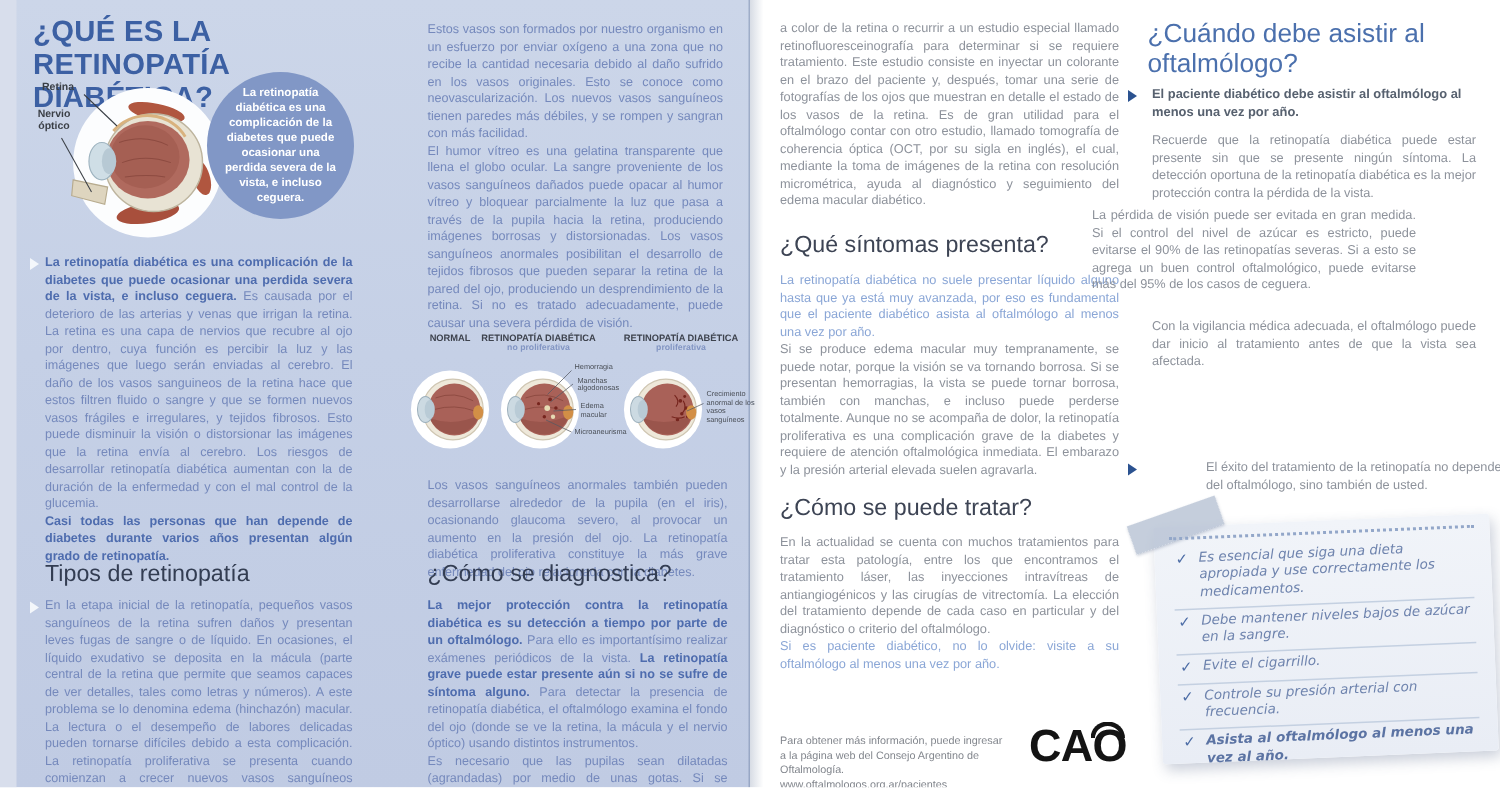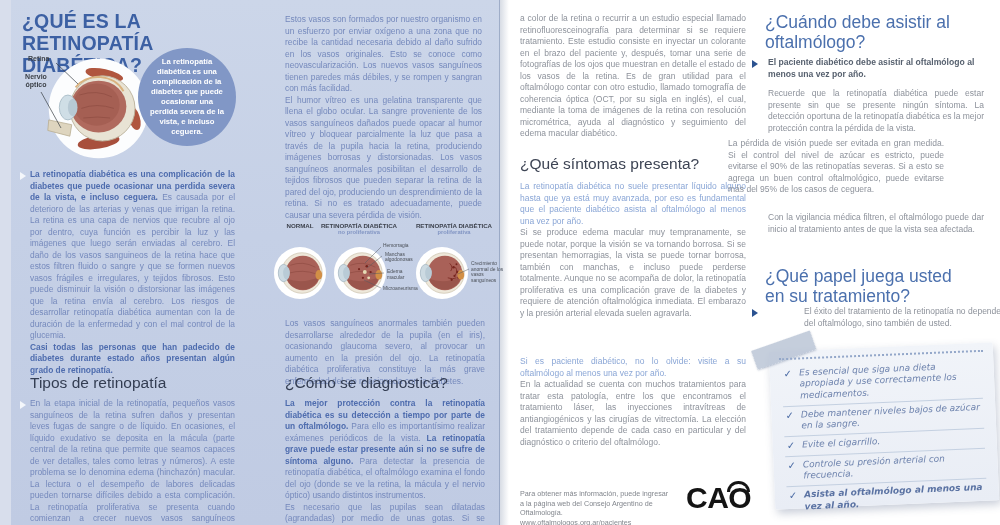--- a/index.html
+++ b/index.html
@@ -97,21 +97,21 @@
         <line x1="27" y1="38" x2="47" y2="74" stroke="#3a3f45" stroke-width="0.7"></line>
       </svg>
       <div class="abs diag-label" style="left:14px;top:1px;width:34px;">Retina</div>
       <div class="abs diag-label" style="left:0px;top:19px;width:44px;text-align:center;">Nervio óptico</div>
       <div class="abs callout-circle" style="left:124px;top:-6px;">La retinopatía diabética es una complicación de la diabetes que puede ocasionar una perdida severa de la vista, e incluso ceguera.</div>
     </div>
 
     <div class="abs marker marker-white" style="left:20px;top:172px;"></div>
     <div class="abs body-blue" style="left:30px;top:169px;width:205px;">
       <b>La retinopatía diabética es una complicación de la diabetes que puede ocasionar una perdida severa de la vista, e incluso ceguera.</b><span> Es causada por el deterioro de las arterias y venas que irrigan la retina. La retina es una capa de nervios que recubre al ojo por dentro, cuya función es percibir la luz y las imágenes que luego serán enviadas al cerebro. El daño de los vasos sanguineos de la retina hace que estos filtren fluido o sangre y que se formen nuevos vasos frágiles e irregulares, y tejidos fibrosos. Esto puede disminuir la visión o distorsionar las imágenes que la retina envía al cerebro. Los riesgos de desarrollar retinopatía diabética aumentan con la de duración de la enfermedad y con el mal control de la glucemia.</span>
-      <b class="blk">Casi todas las personas que han padecido de diabetes durante estado años presentan algún grado de retinopatía.</b>
+      <b class="blk">Casi todas las personas que han depende de diabetes durante varios años presentan algún grado de retinopatía.</b>
     </div>
 
     <div class="abs subhead-dark" style="left:30px;top:374px;">Tipos de retinopatía</div>
     <div class="abs marker marker-white" style="left:20px;top:401px;"></div>
     <div class="abs body-blue" style="left:30px;top:398px;width:205px;">En la etapa inicial de la retinopatía, pequeños vasos sanguíneos de la retina sufren daños y presentan leves fugas de sangre o de líquido. En ocasiones, el líquido exudativo se deposita en la mácula (parte central de la retina que permite que seamos capaces de ver detalles, tales como letras y números). A este problema se lo denomina edema (hinchazón) macular. La lectura o el desempeño de labores delicadas pueden tornarse difíciles debido a esta complicación. La retinopatía proliferativa se presenta cuando comienzan a crecer nuevos vasos sanguíneos anormales en la superficie de la retina.</div>
 
     <div class="abs body-blue" style="left:285px;top:14px;width:197px;">
       <span class="blk">Estos vasos son formados por nuestro organismo en un esfuerzo por enviar oxígeno a una zona que no recibe la cantidad necesaria debido al daño sufrido en los vasos originales. Esto se conoce como neovascularización. Los nuevos vasos sanguíneos tienen paredes más débiles, y se rompen y sangran con más facilidad.</span>
       <span class="blk">El humor vítreo es una gelatina transparente que llena el globo ocular. La sangre proveniente de los vasos sanguíneos dañados puede opacar al humor vítreo y bloquear parcialmente la luz que pasa a través de la pupila hacia la retina, produciendo imágenes borrosas y distorsionadas. Los vasos sanguíneos anormales posibilitan el desarrollo de tejidos fibrosos que pueden separar la retina de la pared del ojo, produciendo un desprendimiento de la retina. Si no es tratado adecuadamente, puede causar una severa pérdida de visión.</span>
     </div>
@@ -202,23 +202,24 @@
   <div class="fold-line"></div>
 
   <div class="abs body-gray" style="left:520px;top:13px;width:226px;">a color de la retina o recurrir a un estudio especial llamado retinofluoresceinografía para determinar si se requiere tratamiento. Este estudio consiste en inyectar un colorante en el brazo del paciente y, después, tomar una serie de fotografías de los ojos que muestran en detalle el estado de los vasos de la retina. Es de gran utilidad para el oftalmólogo contar con otro estudio, llamado tomografía de coherencia óptica (OCT, por su sigla en inglés), el cual, mediante la toma de imágenes de la retina con resolución micrométrica, ayuda al diagnóstico y seguimiento del edema macular diabético.</div>
 
   <div class="abs head-dark" style="left:520px;top:155px;">¿Qué síntomas presenta?</div>
   <div class="abs" style="left:520px;top:181px;width:226px;">
     <div class="body-gray accent-blue">La retinopatía diabética no suele presentar líquido alguno hasta que ya está muy avanzada, por eso es fundamental que el paciente diabético asista al oftalmólogo al menos una vez por año.</div>
     <div class="body-gray">Si se produce edema macular muy tempranamente, se puede notar, porque la visión se va tornando borrosa. Si se presentan hemorragias, la vista se puede tornar borrosa, también con manchas, e incluso puede perderse totalmente. Aunque no se acompaña de dolor, la retinopatía proliferativa es una complicación grave de la diabetes y requiere de atención oftalmológica inmediata. El embarazo y la presión arterial elevada suelen agravarla.</div>
   </div>
 
+  <div class="abs head-dark" style="left:520px;top:330px;">¿Cómo se puede tratar?</div>
   <div class="abs" style="left:520px;top:356px;width:226px;">
+    <div class="body-gray">En la actualidad se cuenta con muchos tratamientos para tratar esta patología, entre los que encontramos el tratamiento láser, las inyecciones intravítreas de antiangiogénicos y las cirugías de vitrectomía. La elección del tratamiento depende de cada caso en particular y del diagnóstico o criterio del oftalmólogo.</div>
     <div class="body-gray accent-blue">Si es paciente diabético, no lo olvide: visite a su oftalmólogo al menos una vez por año.</div>
-    <div class="body-gray">En la actualidad se cuenta con muchos tratamientos para tratar esta patología, entre los que encontramos el tratamiento láser, las inyecciones intravítreas de antiangiogénicos y las cirugías de vitrectomía. La elección del tratamiento depende de cada caso en particular y del diagnóstico o criterio del oftalmólogo.</div>
   </div>
 
   <div class="abs" style="left:520px;top:489px;width:152px;">
     <div class="footer-text">Para obtener más información, puede ingresar a la página web del Consejo Argentino de Oftalmología.</div>
     <div class="footer-url">www.oftalmologos.org.ar/pacientes</div>
   </div>
 
   <div class="abs cao" style="left:686px;top:484px;">
     <div class="cao-word">
       <span>CAO</span>
@@ -227,23 +228,22 @@
     <div class="cao-sub">PACIENTES</div>
   </div>
 
   <div class="abs head-blue" style="left:765px;top:12px;width:185px;">¿Cuándo debe asistir al oftalmólogo?</div>
 
   <div class="abs marker marker-blue" style="left:752px;top:60px;"></div>
   <div class="abs bold-lead" style="left:768px;top:57px;width:216px;">El paciente diabético debe asistir al oftalmólogo al menos una vez por año.</div>
 
   <div class="abs body-gray" style="left:768px;top:88px;width:216px;">Recuerde que la retinopatía diabética puede estar presente sin que se presente ningún síntoma. La detección oportuna de la retinopatía diabética es la mejor protección contra la pérdida de la vista.</div>
   <div class="abs body-gray" style="left:728px;top:138px;width:216px;">La pérdida de visión puede ser evitada en gran medida. Si el control del nivel de azúcar es estricto, puede evitarse el 90% de las retinopatías severas. Si a esto se agrega un buen control oftalmológico, puede evitarse más del 95% de los casos de ceguera.</div>
-  <div class="abs body-gray" style="left:768px;top:212px;width:216px;">Con la vigilancia médica filtren, el oftalmólogo puede dar inicio al tratamiento antes de que la vista sea afectada.</div>
-
-  <div class="abs head-blue" style="left:765px;top:266px;width:190px;">¿Qué papel juega usted en su tratamiento?</div>
+  <div class="abs body-gray" style="left:768px;top:212px;width:216px;">Con la vigilancia médica adecuada, el oftalmólogo puede dar inicio al tratamiento antes de que la vista sea afectada.</div>
+
 
   <div class="abs marker marker-blue" style="left:752px;top:309px;"></div>
   <div class="abs body-gray" style="left:804px;top:306px;width:216px;text-align:left;">El éxito del tratamiento de la retinopatía no depende solo del oftalmólogo, sino también de usted.</div>
 
   <div class="abs note" style="left:772px;top:347px;">
     <div class="tape"></div>
     <div class="note-dash"></div>
     <div class="note-row">
       <span class="check">✓</span>
       <span class="note-text">Es esencial que siga una dieta apropiada y use correctamente los medicamentos.</span>

